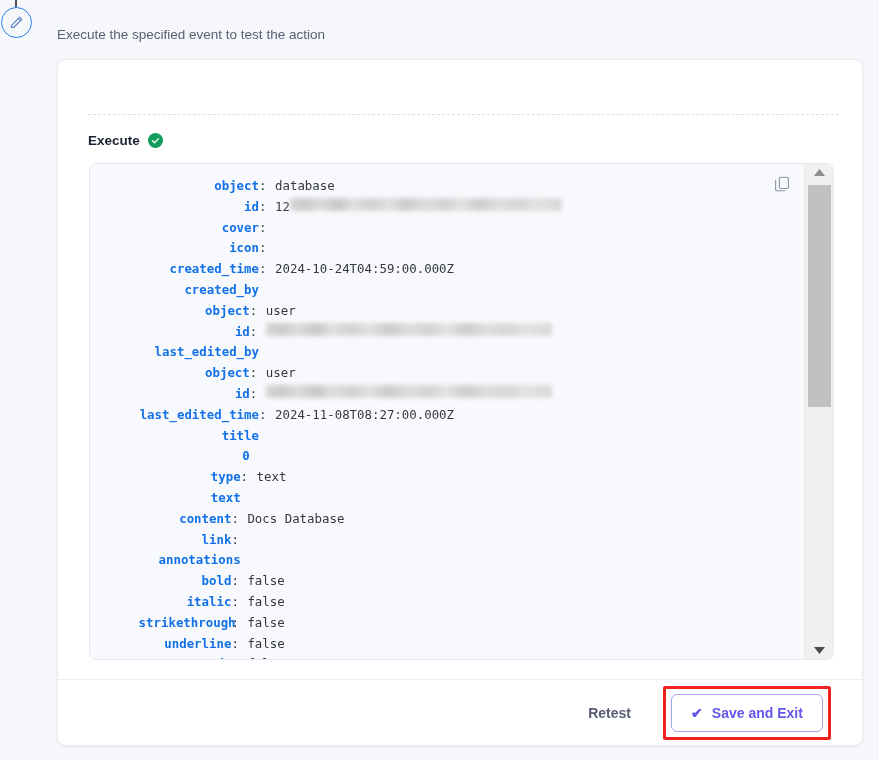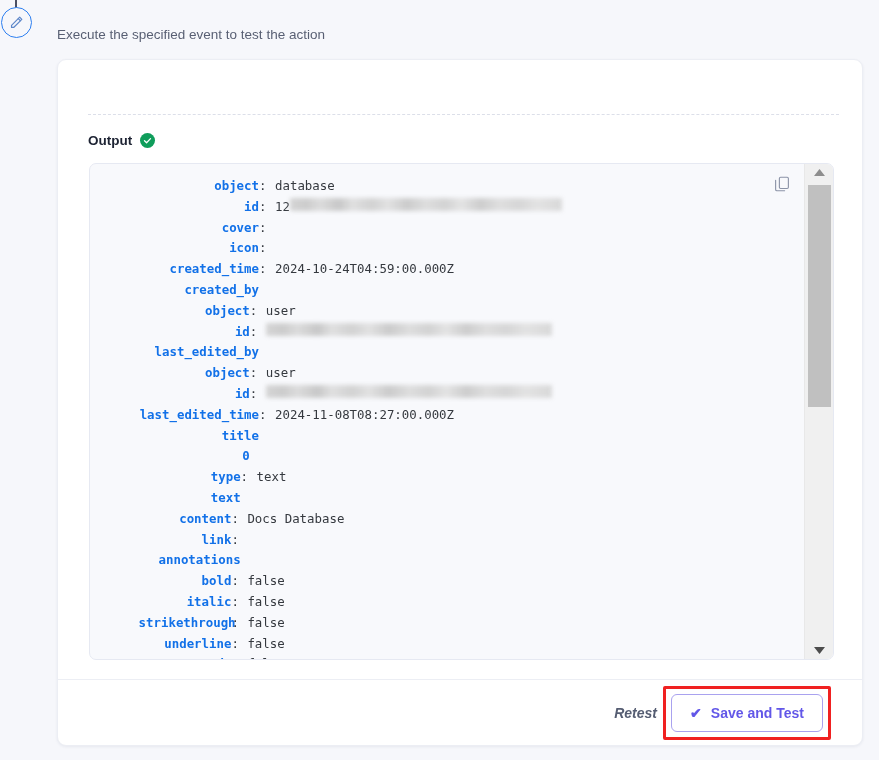--- a/index.html
+++ b/index.html
@@ -262,21 +262,21 @@
 
   #retest-button {
     font-size: 14px;
     font-weight: bold;
     color: #555d72;
     background: none;
     border: none;
     cursor: pointer;
     font-family: "Liberation Sans", sans-serif;
     padding: 8px 6px;
-    font-style: italic;
+    margin-right: 26px;
   }
 
   #save-exit-highlight {
     border: 3px solid #f02121;
     border-radius: 2px;
     padding: 5px;
     display: inline-block;
   }
 
   #save-and-exit-button {
@@ -317,21 +317,21 @@
 </div>
 
 <div id="test-card">
 
   <div id="card-body">
 
 
     <div id="card-dashed-divider"></div>
 
     <div id="output-row">
-      <span id="output-label">Output</span>
+      <span id="output-label">Execute</span>
       <span id="output-status-badge">
         <span>
           <svg width="9" height="9" viewBox="0 0 24 24" fill="none" stroke="#ffffff" stroke-width="3.4" stroke-linecap="round" stroke-linejoin="round">
             <path d="M4 12.5l5.5 5.5L20 7"></path>
           </svg>
         </span>
       </span>
     </div>
 
     <div id="json-viewer">
@@ -366,18 +366,18 @@
       </div>
 
     </div>
   </div>
 
   <div id="card-footer">
     <button id="retest-button">Retest</button>
     <div id="save-exit-highlight">
       <button id="save-and-exit-button">
         <span id="save-exit-check">✔</span>
-        <span>Save and Test</span>
+        <span>Save and Exit</span>
       </button>
     </div>
   </div>
 
 </div>
 
 </body></html>

